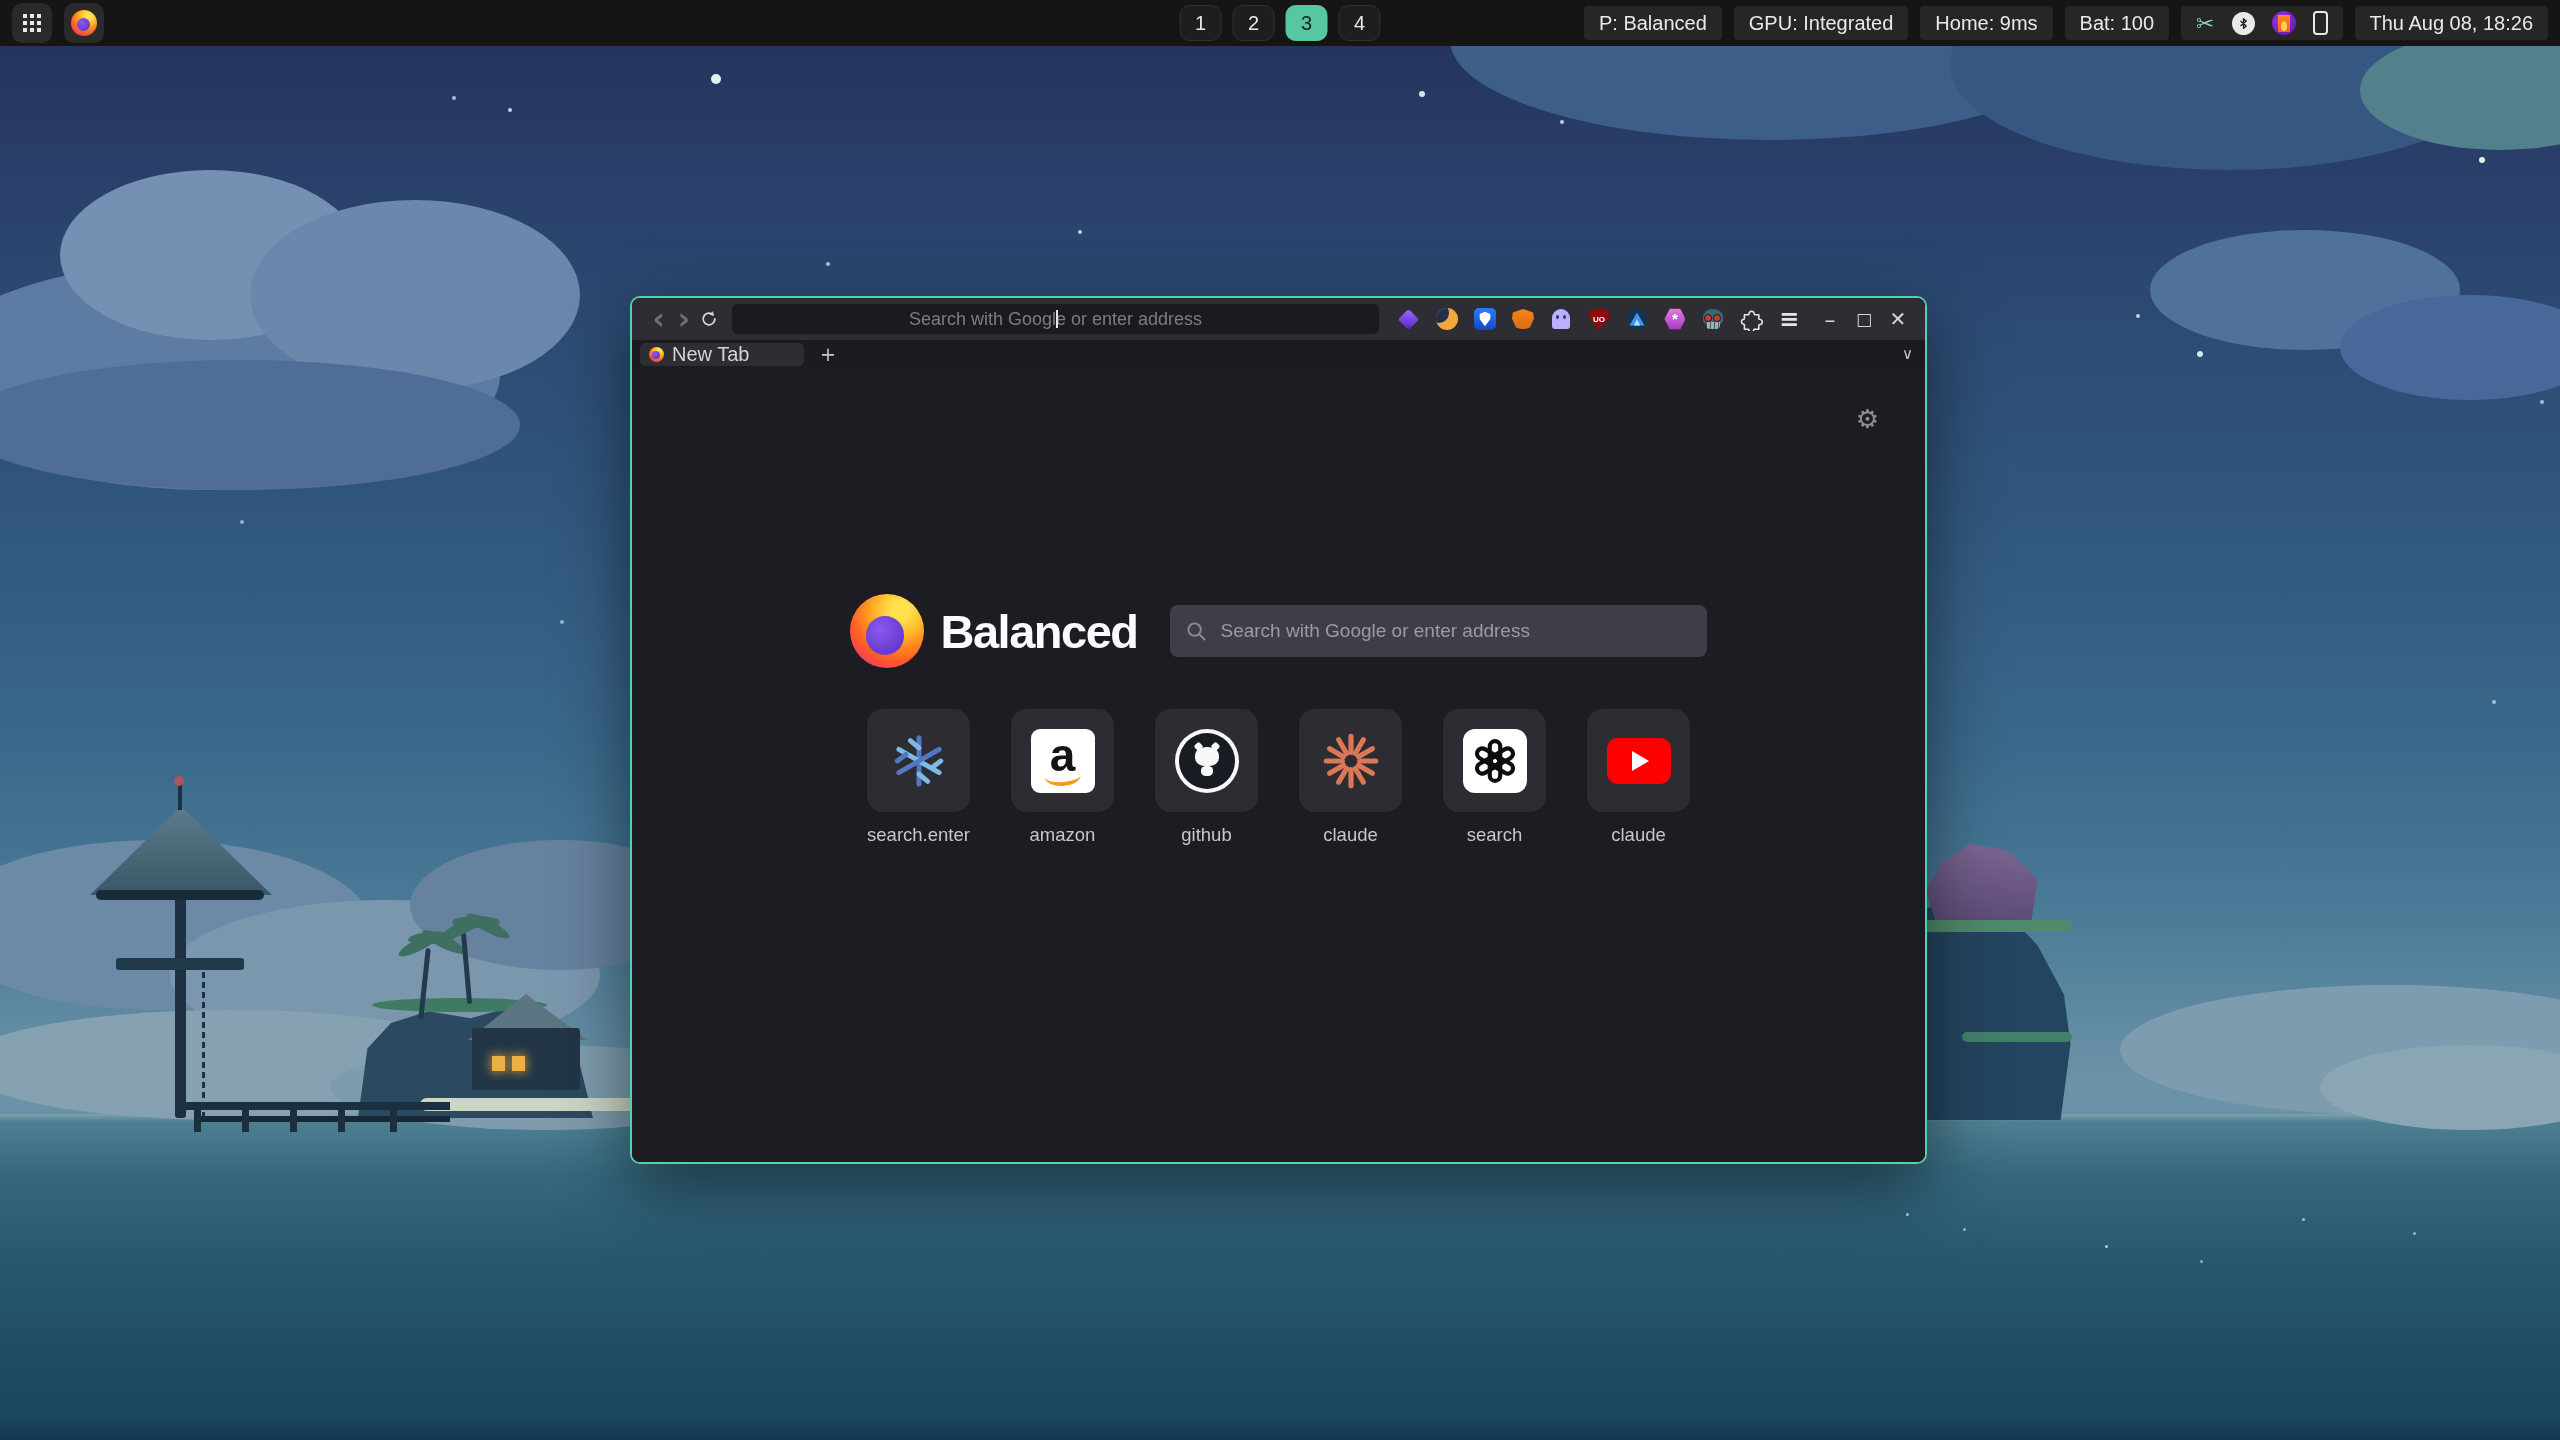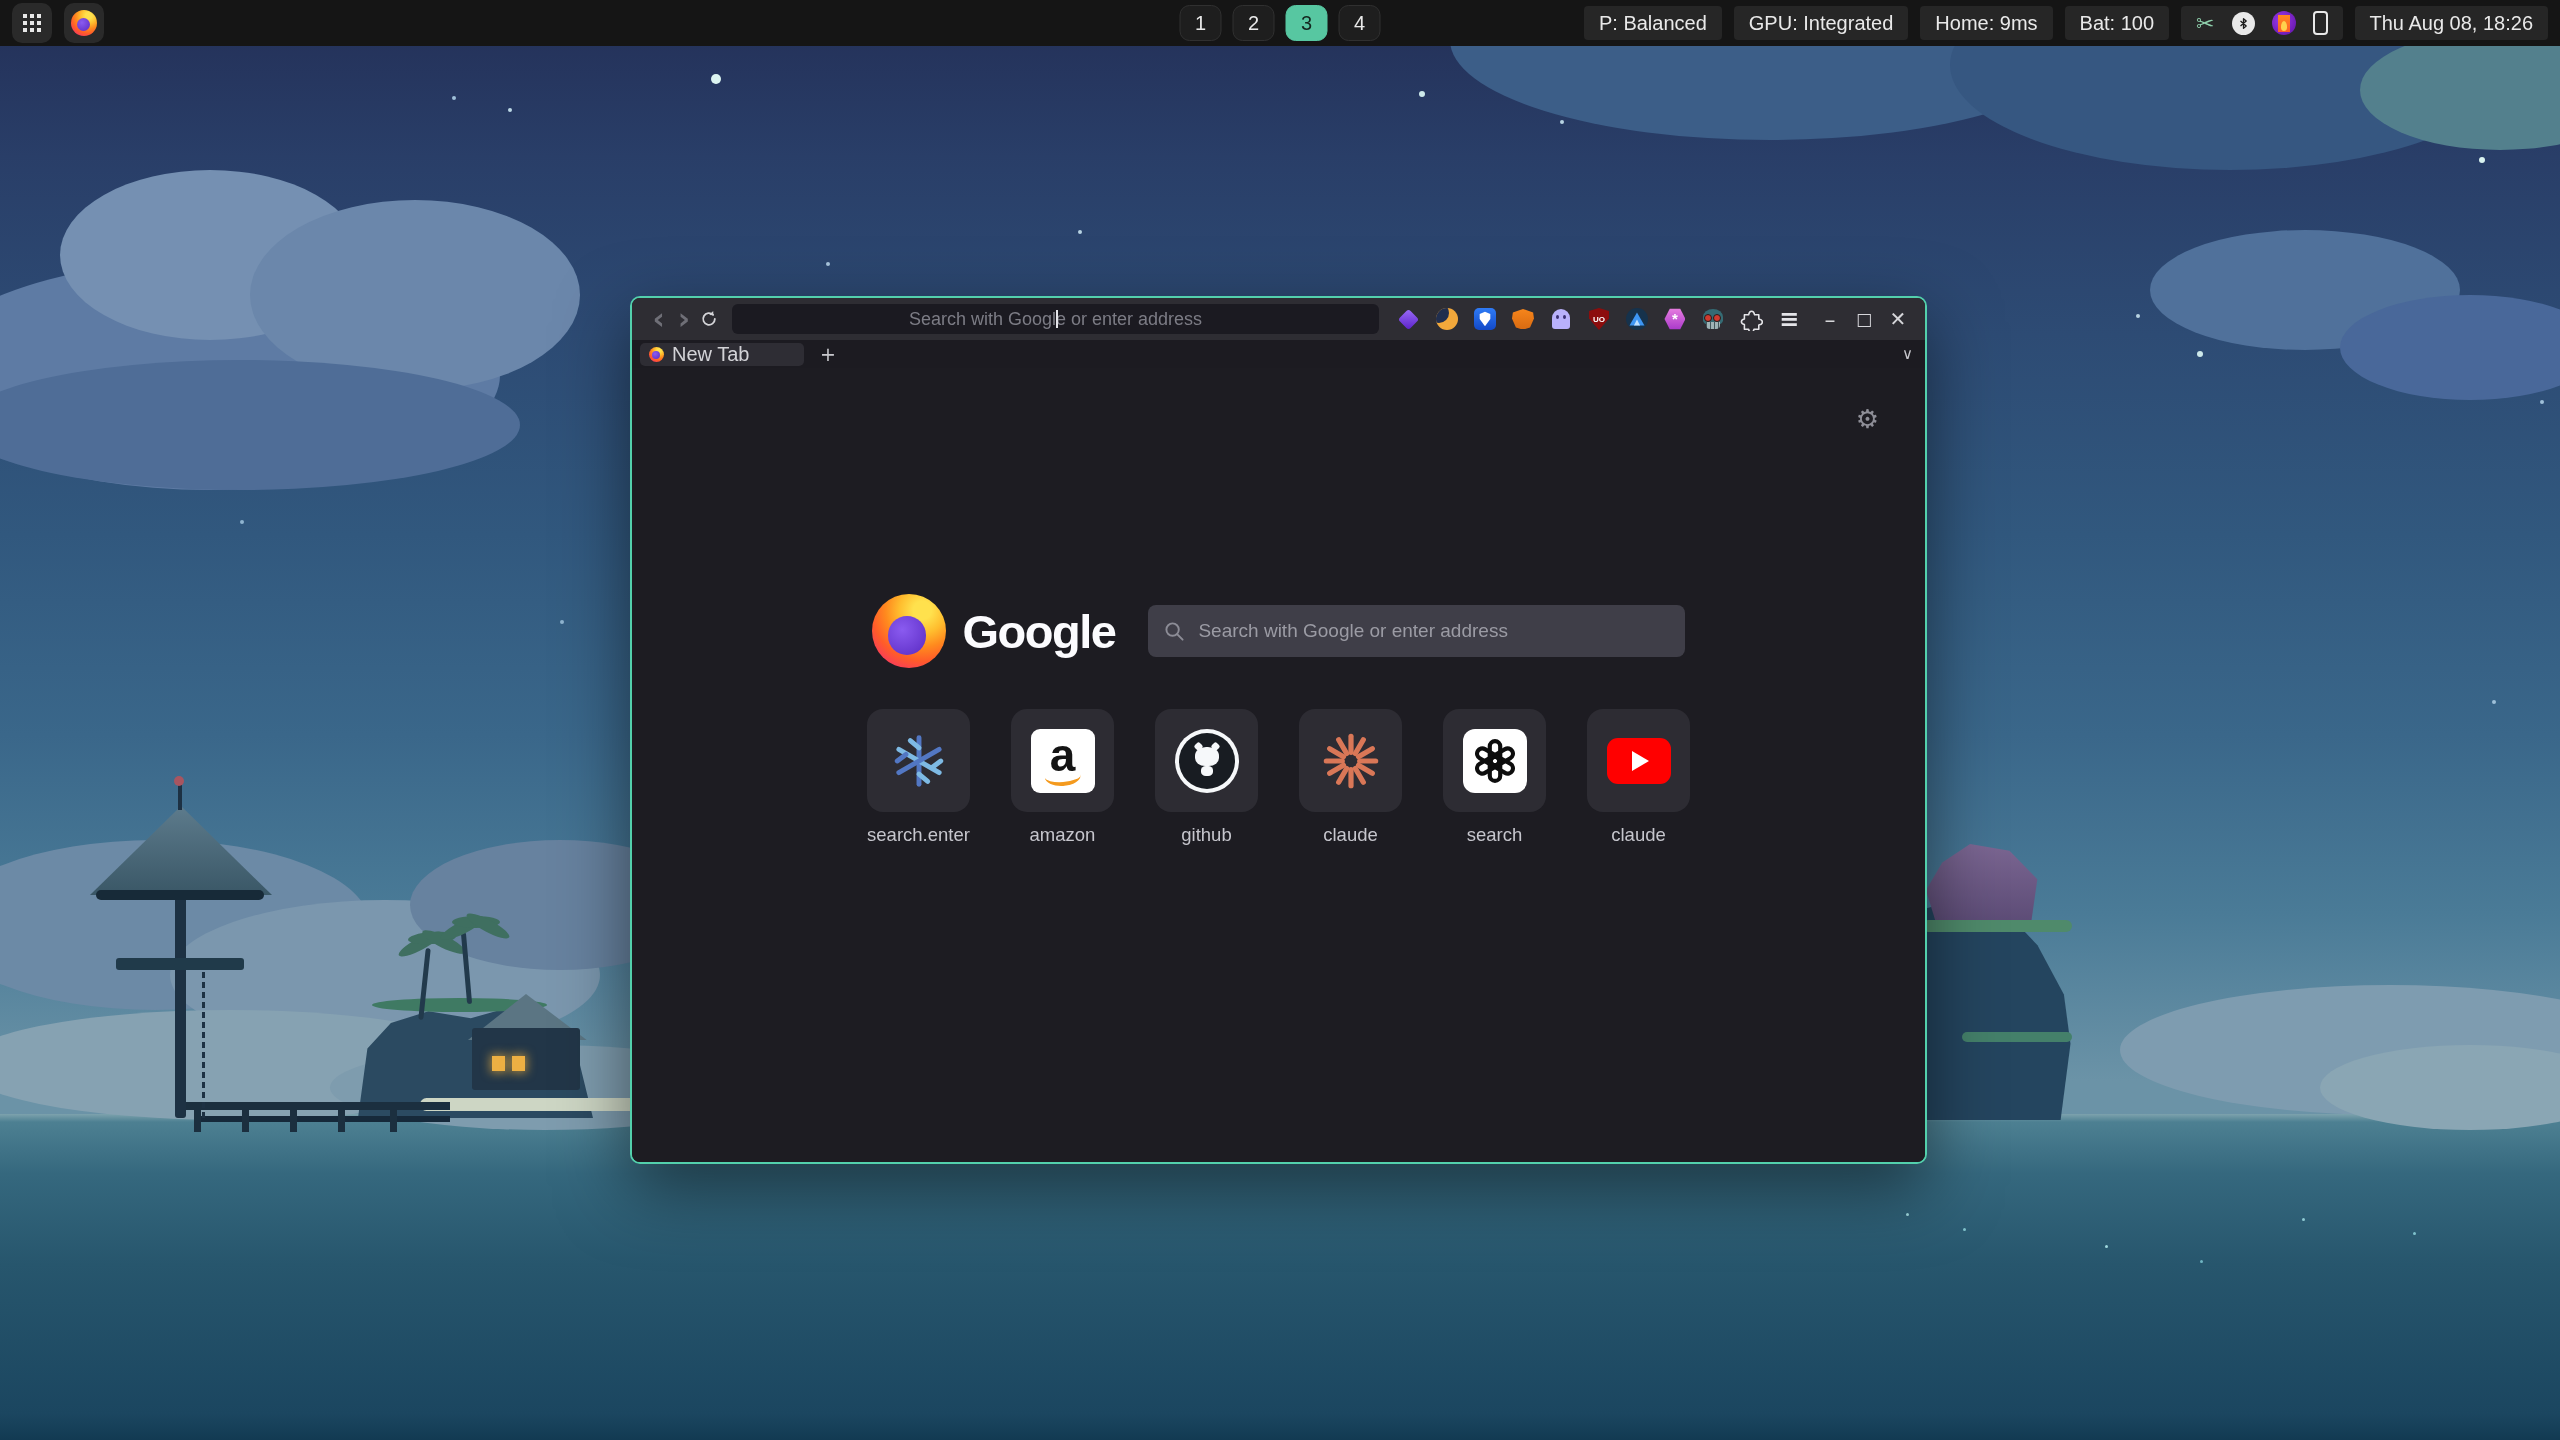--- a/index.html
+++ b/index.html
@@ -366,21 +366,21 @@
     </div>
     <div class="plusbtn glyph">+</div>
     <div class="tabchev glyph">∨</div>
   </div>
 
   <div id="content">
     <div class="gear glyph">⚙</div>
 
     <div id="hero">
       <div class="ff-ball biglogo"></div>
-      <div class="wordmark">Google</div>
+      <div class="wordmark">Balanced</div>
       <div id="ntsearch">
         <svg width="21" height="21" viewBox="0 0 22 22">
           <circle cx="9" cy="9" r="6.5" stroke="#8c8c96" stroke-width="2" fill="none"></circle>
           <line x1="14" y1="14" x2="19.5" y2="19.5" stroke="#8c8c96" stroke-width="2" stroke-linecap="round"></line>
         </svg>
         <span class="ph">Search with Google or enter address</span>
       </div>
     </div>
 
     <div id="tiles">

